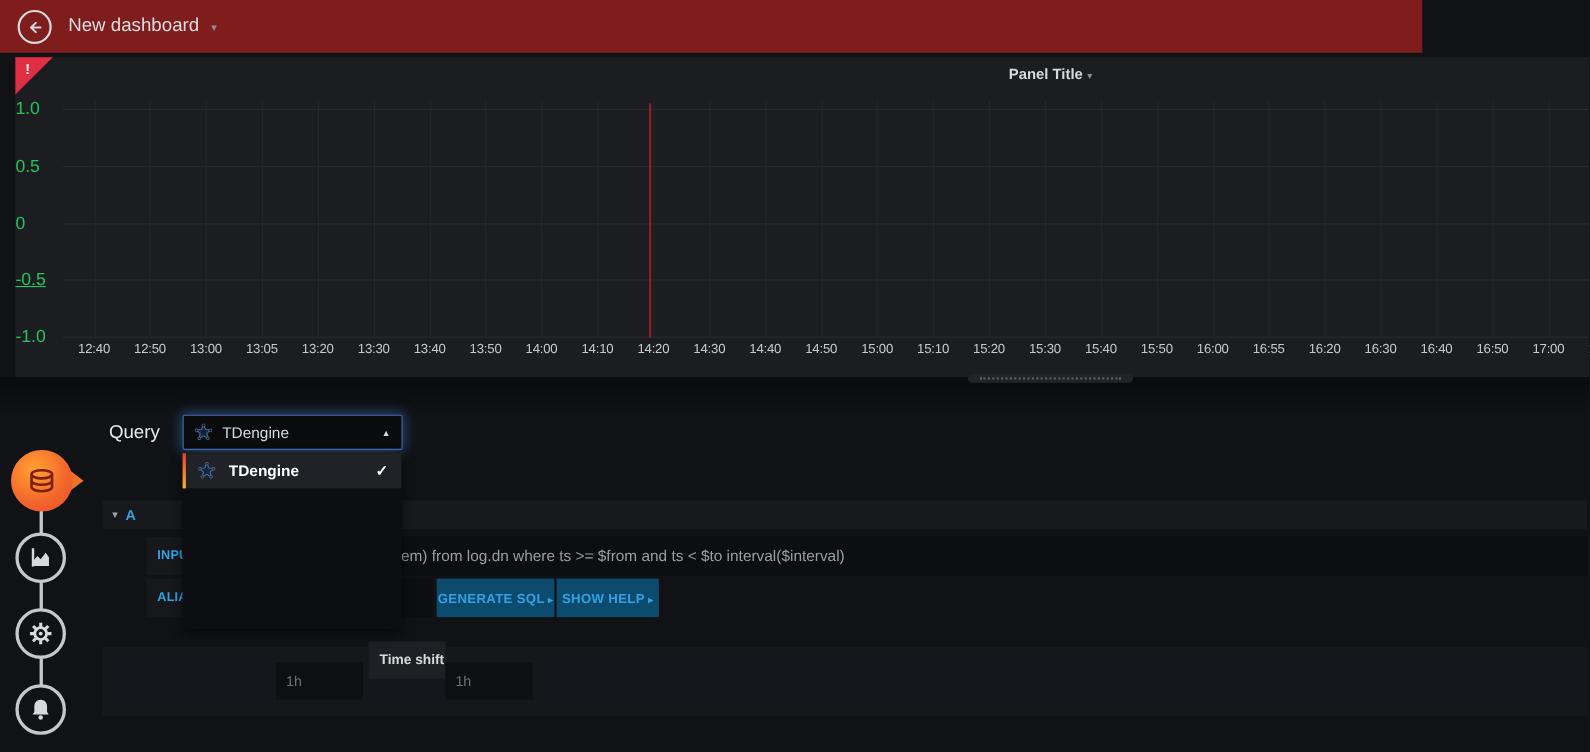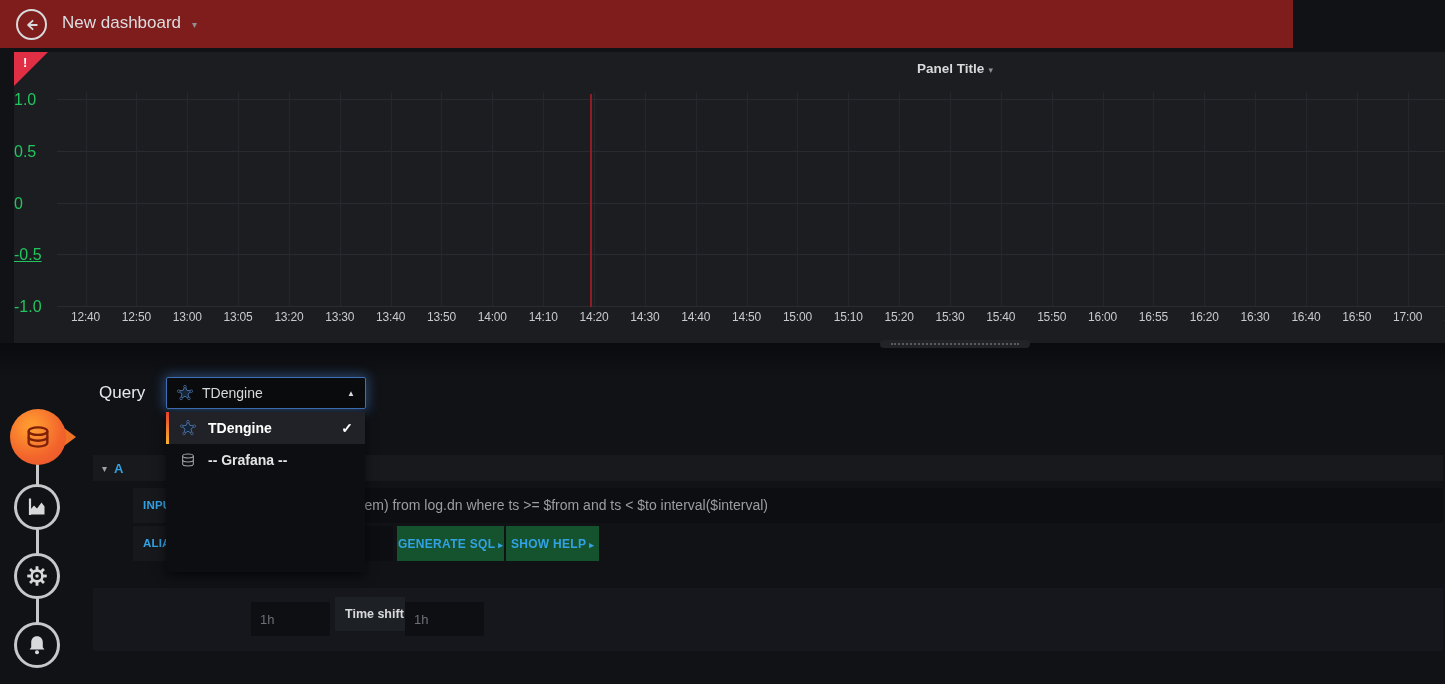--- a/index.html
+++ b/index.html
@@ -70,31 +70,31 @@
   .form-label { position:absolute; height:35px; background:#16181c; color:#33a2e5; font-size:11.5px; font-weight:700;
     line-height:35px; padding-left:10px; letter-spacing:.2px; }
   .lbl-inputsql { left:133px; top:488px; width:92px; }
   .lbl-alias   { left:133px; top:526px; width:92px; }
 
   .sql-input { position:absolute; left:225px; top:488px; width:1218px; height:35px; background:#0d0e11;
     color:#9b9da0; font-size:14px; line-height:35px; padding-left:8px; white-space:nowrap; overflow:hidden; cursor:text; }
   .alias-input { position:absolute; left:225px; top:526px; width:168px; height:35px; background:#0d0e11;
     border:none; color:#d8d9da; font-size:14px; padding-left:8px; }
 
-  .qbtn { position:absolute; top:526px; height:35px; background:#14532d; border:none; color:#33a2e5;
+  .qbtn { position:absolute; top:526px; height:35px; background:#0c4a6e; border:none; color:#33a2e5;
     font-family:"Liberation Sans", sans-serif; font-size:12px; font-weight:700; letter-spacing:.3px; cursor:pointer; }
   .btn-generate { left:397px; width:107px; }
   .btn-help { left:506px; width:93px; }
   .qbtn .btn-arrow { font-size:9px; margin-left:3px; }
 
   .footer-bar { position:absolute; left:93px; top:588px; width:1350px; height:63px; background:#15171c; }
   .time-label { position:absolute; height:34px; background:#1d2025; color:#d8d9da; font-size:12.5px; font-weight:700;
     line-height:34px; padding-left:10px; }
   .lbl-reltime { left:113px; top:602px; width:138px; }
-  .lbl-timeshift { left:335px; top:597px; width:70px; }
+  .lbl-timeshift { left:335px; top:583px; width:70px; }
   .time-input { position:absolute; top:602px; width:79px; height:34px; background:#0e0f12; border:none;
     color:#d8d9da; font-size:13px; padding-left:9px; font-family:"Liberation Sans", sans-serif; }
   .time-input::placeholder { color:#6e7077; }
   .inp-reltime { left:251px; }
   .inp-timeshift { left:405px; }
 </style>
 </head>
 <body>
 
 <div id="app">
@@ -249,28 +249,20 @@
         <path d="M8,1 L9.9,5.4 L14.7,5.9 L11.0,9.0 L12.1,13.7 L8,11.2 L3.9,13.7 L5.0,9.0 L1.3,5.9 L6.1,5.4 Z" fill="#152538" stroke="#4a6da0" stroke-width="1"></path>
         <circle cx="8" cy="1.6" r="1.3" fill="#212227" stroke="#4a6da0" stroke-width="0.8"></circle>
         <circle cx="14.3" cy="6.2" r="1.3" fill="#212227" stroke="#4a6da0" stroke-width="0.8"></circle>
         <circle cx="11.9" cy="13.4" r="1.3" fill="#212227" stroke="#4a6da0" stroke-width="0.8"></circle>
         <circle cx="4.1" cy="13.4" r="1.3" fill="#212227" stroke="#4a6da0" stroke-width="0.8"></circle>
         <circle cx="1.7" cy="6.2" r="1.3" fill="#212227" stroke="#4a6da0" stroke-width="0.8"></circle>
       </svg>
       <span class="item-label">TDengine</span>
       <span class="check">✓</span>
     </div>
-    <div class="ds-item">
-      <svg width="16" height="16" viewBox="0 0 24 24">
-        <ellipse cx="12" cy="6" rx="8" ry="3" fill="none" stroke="#9fa1a4" stroke-width="1.6"></ellipse>
-        <path d="M4 6 v6 c0 1.7 3.6 3 8 3 s8 -1.3 8 -3 v-6" fill="none" stroke="#9fa1a4" stroke-width="1.6"></path>
-        <path d="M4 12 v6 c0 1.7 3.6 3 8 3 s8 -1.3 8 -3 v-6" fill="none" stroke="#9fa1a4" stroke-width="1.6"></path>
-      </svg>
-      <span class="item-label">-- Grafana --</span>
-    </div>
   </div>
 
   <div class="row-header">
     <span class="rh-caret">▾</span>
     <span class="rh-letter">A</span>
   </div>
 
   <div class="form-label lbl-inputsql">INPUT SQL</div>
   <div class="sql-input">select avg(mem_system)  from log.dn where ts &gt;= $from and ts &lt; $to interval($interval)</div>
 

